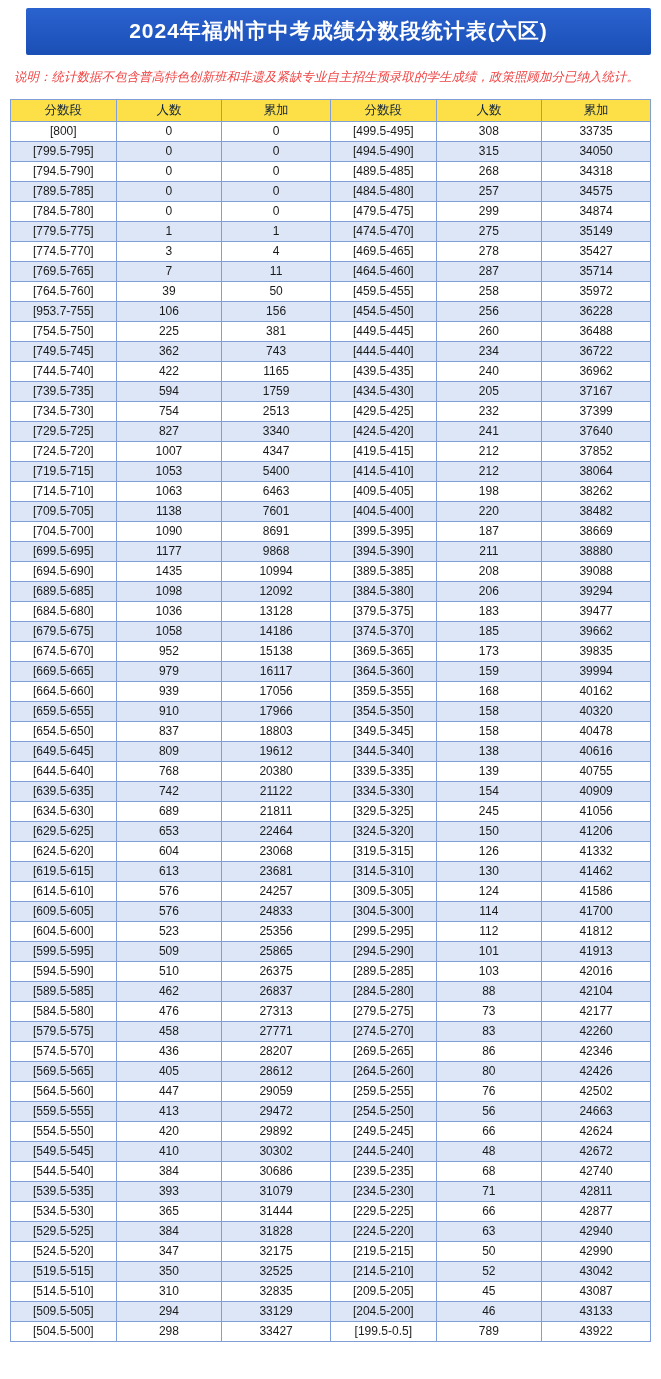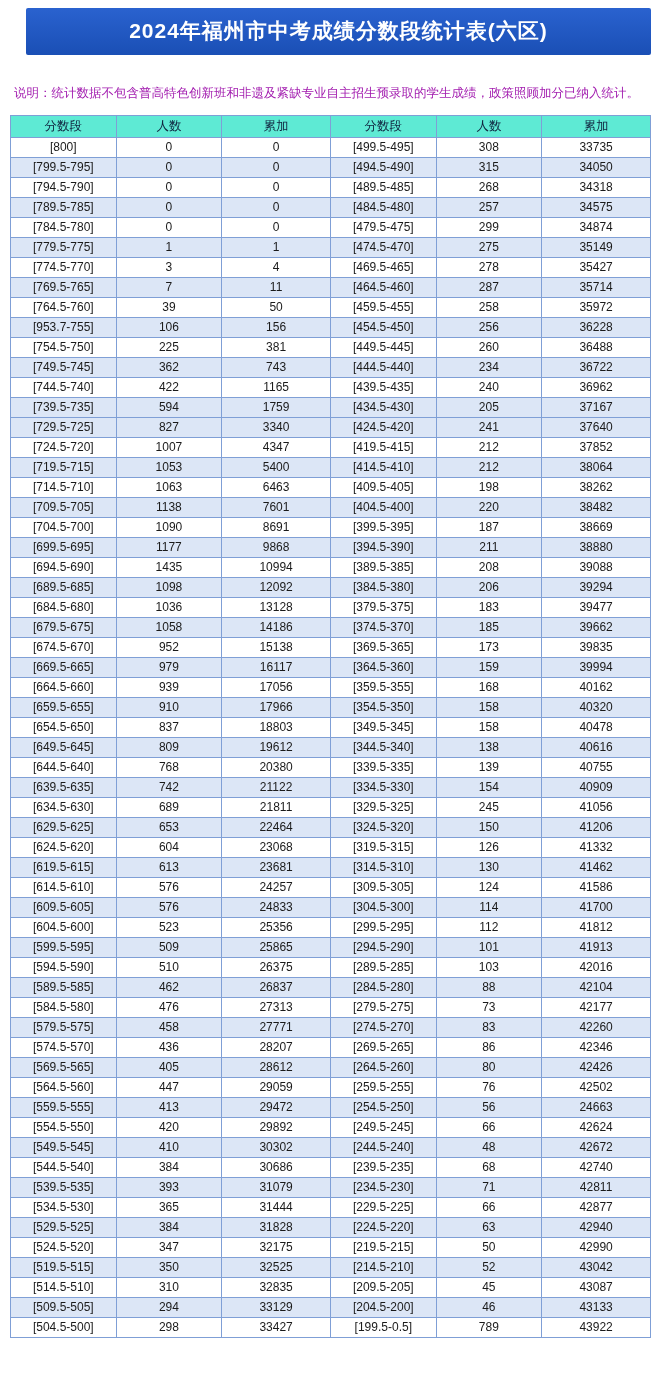--- a/index.html
+++ b/index.html
@@ -25,42 +25,43 @@
     font-size: 21px;
     font-weight: bold;
     letter-spacing: 1px;
     padding: 9px 4px 10px 4px;
     border-radius: 2px;
     margin-left: 16px;
   }
   .note {
     font-size: 12.5px;
     line-height: 1.75;
-    color: #a21caf;
-    padding: 28px 4px 10px 4px;
+    color: #ef4444;
+    padding: 12px 4px 10px 4px;
     text-align: justify;
+    font-style: italic;
   }
   table.grades {
     border-collapse: collapse;
     width: 100%;
     table-layout: fixed;
     font-size: 12px;
   }
   table.grades th,
   table.grades td {
     border: 1px solid #7f9fd6;
     text-align: center;
     height: 19px;
     line-height: 19px;
     padding: 0;
     overflow: hidden;
     white-space: nowrap;
   }
   table.grades th {
-    background: #5eead4;
+    background: #fde047;
     font-weight: normal;
     font-size: 12.5px;
     color: #10243f;
     height: 21px;
     line-height: 21px;
   }
   tr.band-a td { background: #ffffff; }
   tr.band-b td { background: #dce6f6; }
   col.c-range { width: 16.5%; }
   col.c-count { width: 16.5%; }
@@ -200,20 +201,28 @@
           <td>36962</td>
         </tr>
         <tr class="band-b">
           <td>[739.5-735]</td>
           <td>594</td>
           <td>1759</td>
           <td>[434.5-430]</td>
           <td>205</td>
           <td>37167</td>
         </tr>
+        <tr class="band-a">
+          <td>[734.5-730]</td>
+          <td>754</td>
+          <td>2513</td>
+          <td>[429.5-425]</td>
+          <td>232</td>
+          <td>37399</td>
+        </tr>
         <tr class="band-b">
           <td>[729.5-725]</td>
           <td>827</td>
           <td>3340</td>
           <td>[424.5-420]</td>
           <td>241</td>
           <td>37640</td>
         </tr>
         <tr class="band-a">
           <td>[724.5-720]</td>

